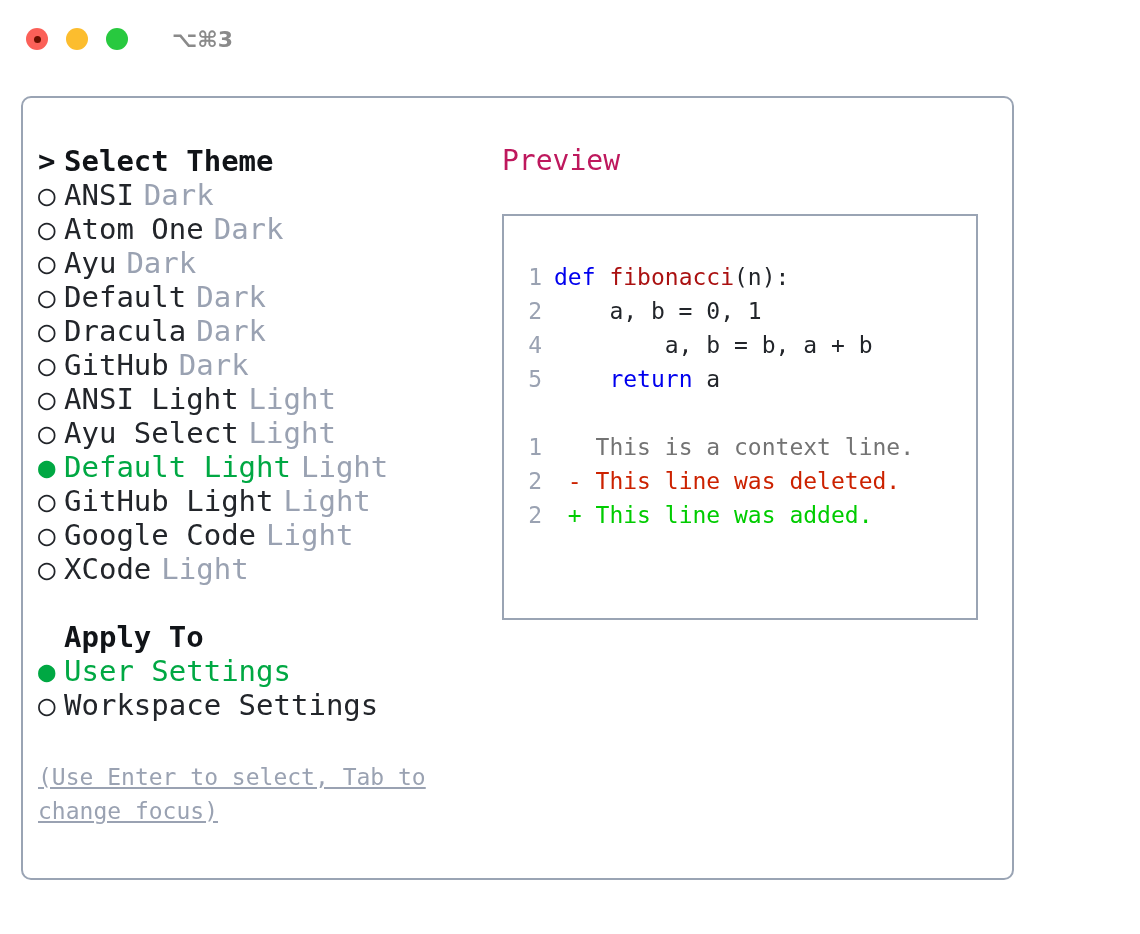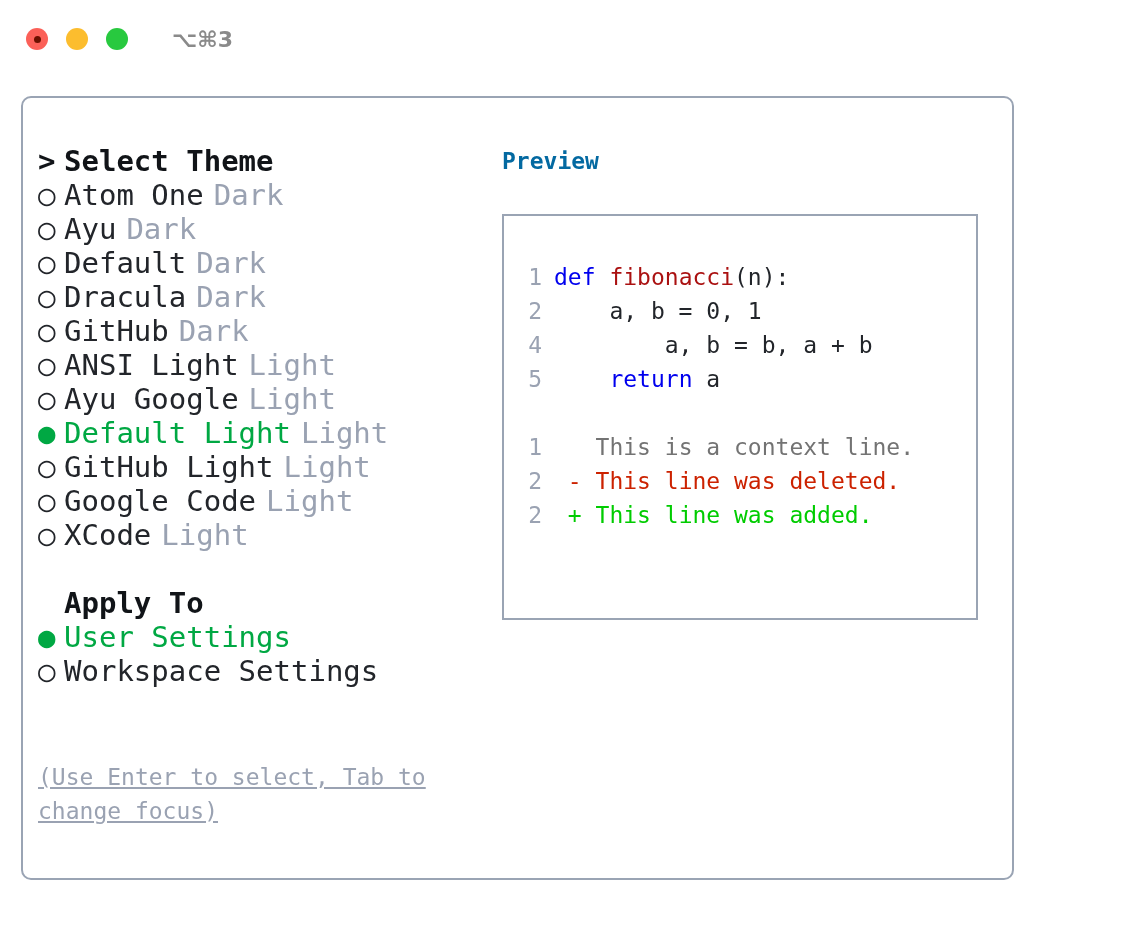--- a/index.html
+++ b/index.html
@@ -148,23 +148,23 @@
   }
 
   
   #preview-column {
     position: absolute;
     left: 479px;
     top: 46px;
     width: 490px;
   }
   #preview-title {
-    font-size: 23px;
-    font-weight: bold;
-    color: #0369a1;
+    font-size: 28px;
+    font-weight: normal;
+    color: #be185d;
     line-height: 34px;
   }
 
   #code-box {
     margin-top: 36px;
     width: 476px;
     height: 406px;
     border: 2px solid #9aa4b4;
     box-sizing: border-box;
     background: #ffffff;
@@ -211,27 +211,28 @@
   <div id="main-panel">
     <div id="panel-inner">
 
       <div id="theme-column">
 
         <div class="row section-header">
           <span class="caret">&gt;</span><span>Select Theme</span>
         </div>
 
         <div id="theme-rows">
+            <div class="row"><span class="bullet">○</span><span class="theme-name">ANSI</span><span class="theme-kind">Dark</span></div>
             <div class="row"><span class="bullet">○</span><span class="theme-name">Atom One</span><span class="theme-kind">Dark</span></div>
             <div class="row"><span class="bullet">○</span><span class="theme-name">Ayu</span><span class="theme-kind">Dark</span></div>
             <div class="row"><span class="bullet">○</span><span class="theme-name">Default</span><span class="theme-kind">Dark</span></div>
             <div class="row"><span class="bullet">○</span><span class="theme-name">Dracula</span><span class="theme-kind">Dark</span></div>
             <div class="row"><span class="bullet">○</span><span class="theme-name">GitHub</span><span class="theme-kind">Dark</span></div>
             <div class="row"><span class="bullet">○</span><span class="theme-name">ANSI Light</span><span class="theme-kind">Light</span></div>
-            <div class="row"><span class="bullet">○</span><span class="theme-name">Ayu Google</span><span class="theme-kind">Light</span></div>
+            <div class="row"><span class="bullet">○</span><span class="theme-name">Ayu Select</span><span class="theme-kind">Light</span></div>
             <div class="row selected"><span class="bullet selected">●</span><span class="theme-name">Default Light</span><span class="theme-kind">Light</span></div>
             <div class="row"><span class="bullet">○</span><span class="theme-name">GitHub Light</span><span class="theme-kind">Light</span></div>
             <div class="row"><span class="bullet">○</span><span class="theme-name">Google Code</span><span class="theme-kind">Light</span></div>
             <div class="row"><span class="bullet">○</span><span class="theme-name">XCode</span><span class="theme-kind">Light</span></div>
           </div>
 
         <div class="spacer-row"></div>
 
         <div class="row section-header" id="apply-to-header">
           <span>Apply To</span>

